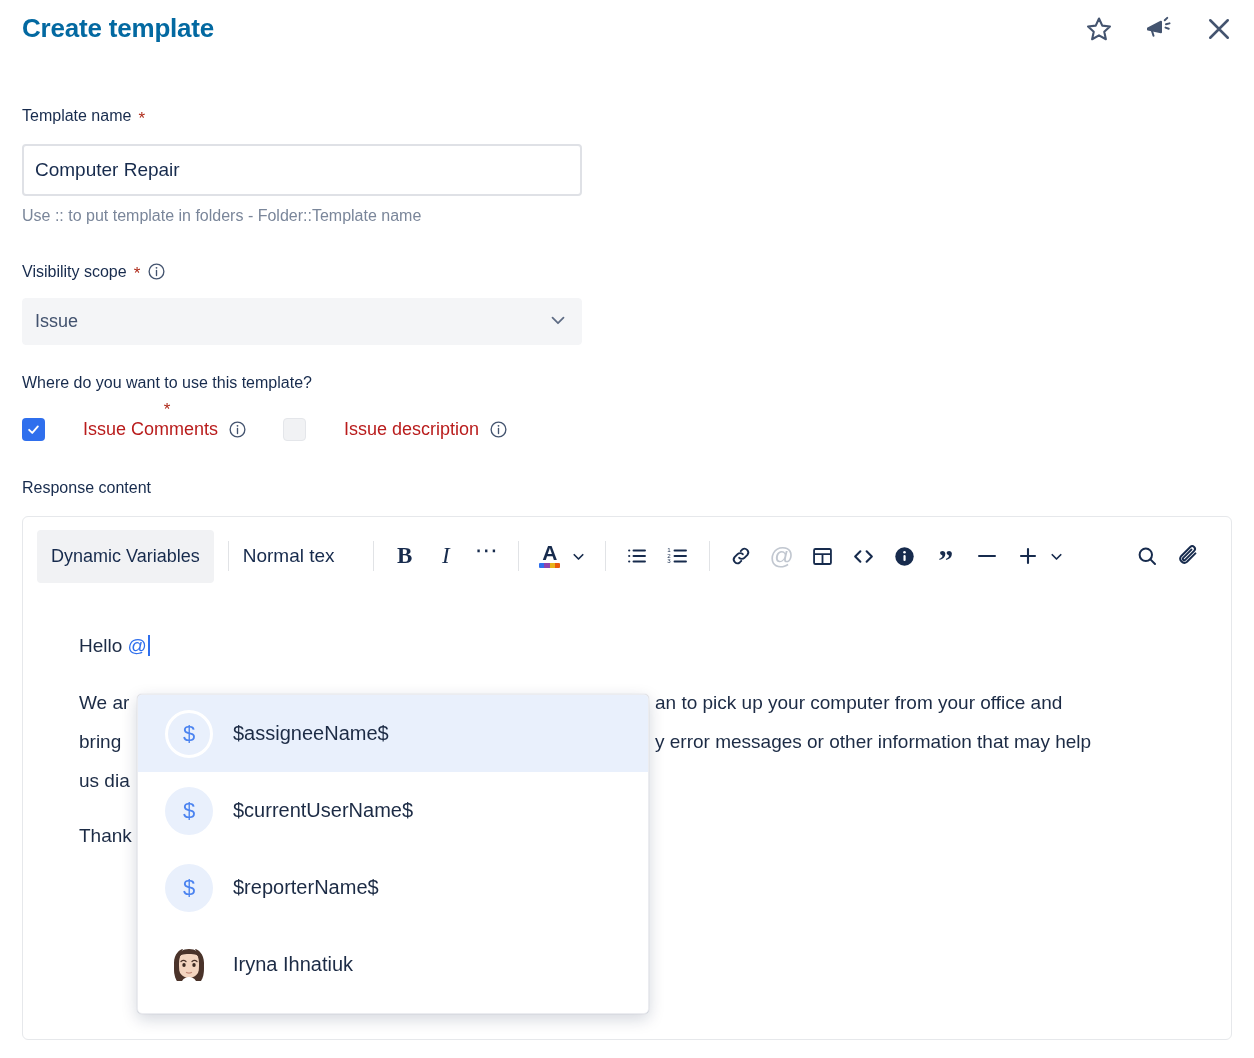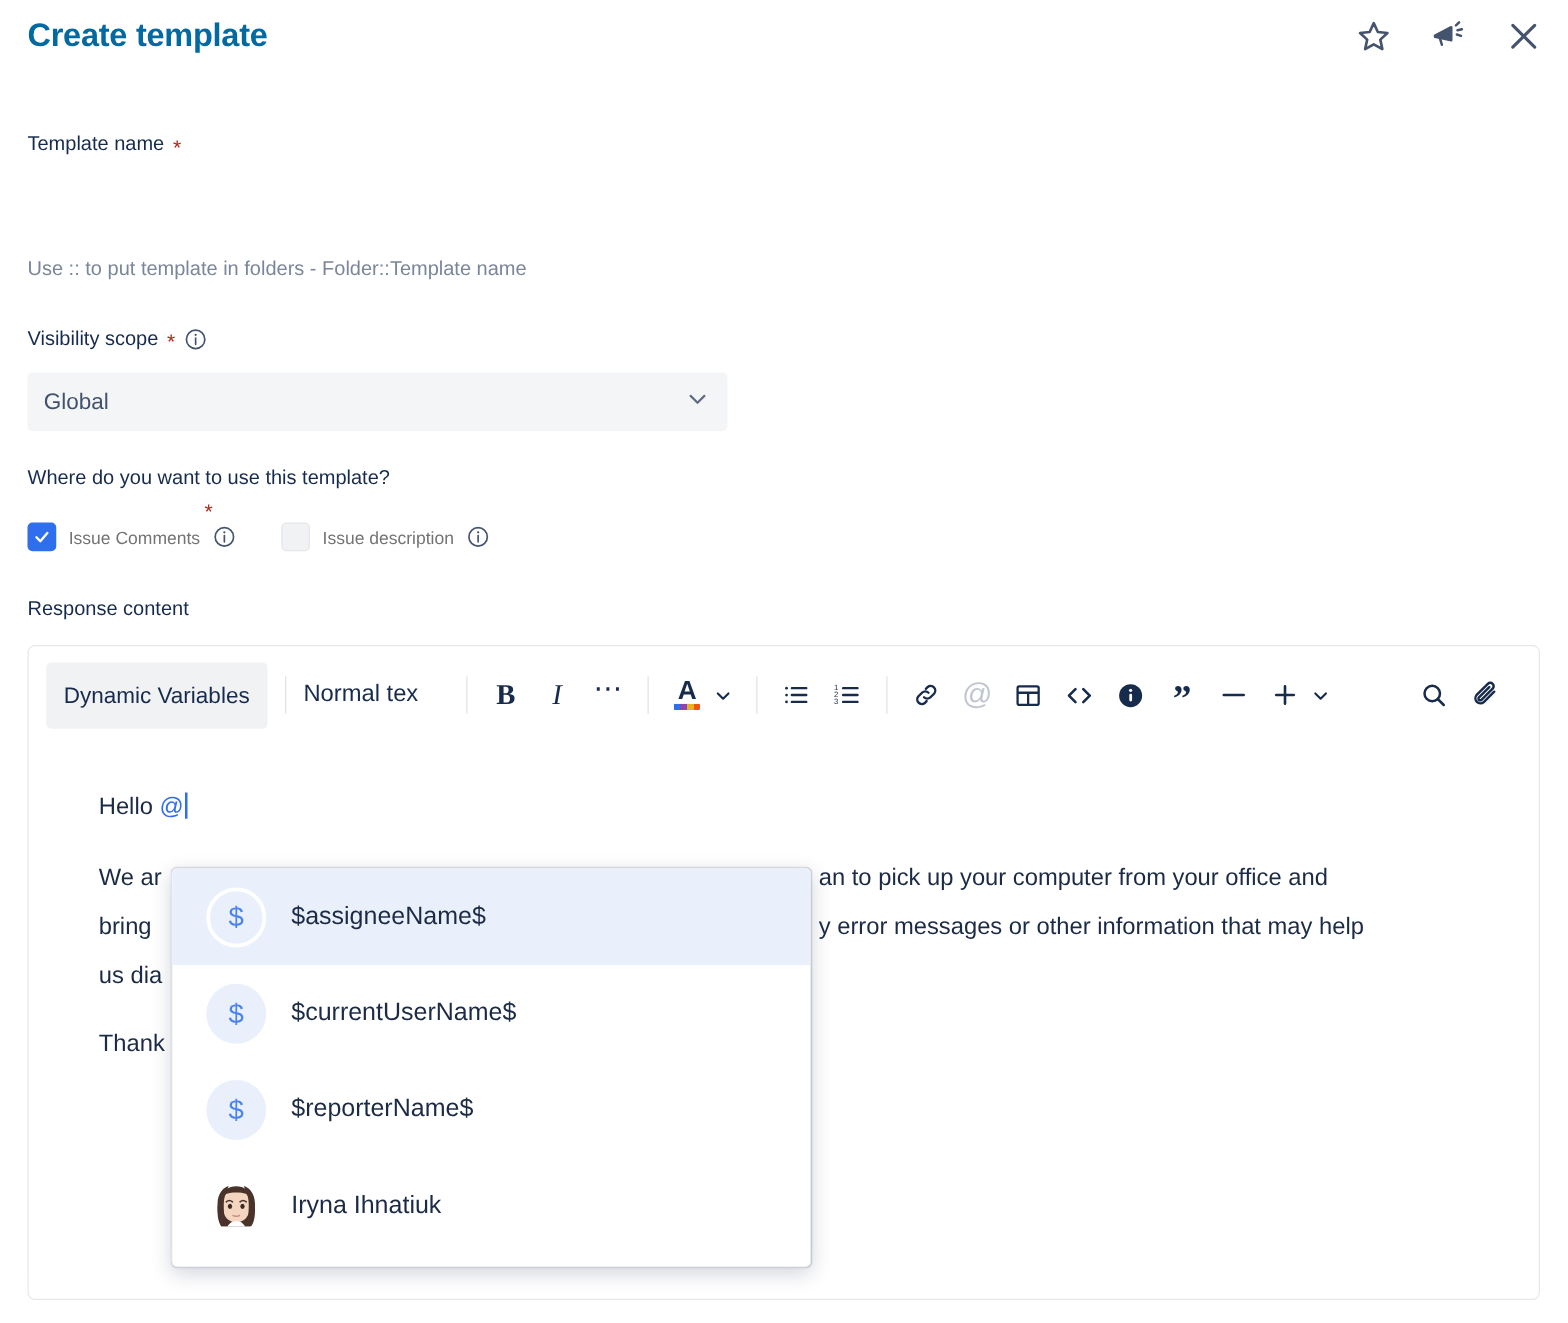--- a/index.html
+++ b/index.html
@@ -70,21 +70,21 @@
 
   .label-where { position: absolute; left: 22px; top: 374px; flex-direction: column; }
 
   .checks { position: absolute; left: 22px; top: 418px; display: flex; align-items: center; }
   .chk-group { display: flex; align-items: center; gap: 10px; }
   .chk-group + .chk-group { margin-left: 36px; }
   .cbox { width: 23px; height: 23px; border-radius: 4px; cursor: pointer;
           display:flex; align-items:center; justify-content:center; flex:none; }
   .cbox.on { background: #2f6fed; }
   .cbox.off { background: #f1f2f4; border: 1px solid #e4e6ea; }
-  .chk-label { font-size: 14px; color: #737373; }
+  .chk-label { font-size: 18px; color: #b91c1c; margin-left: 28px; }
 
   .label-resp { position: absolute; left: 22px; top: 479px; }
 
   
   .editor {
     position: absolute; left: 22px; top: 516px;
     width: 1210px; height: 524px;
     border: 1px solid #e6e8eb; border-radius: 6px;
     background: #fff;
     overflow: visible;
@@ -193,35 +193,36 @@
           </svg>
       </div>
 
     </div>
   </div>
 
   <div class="field-label label-tpl">
     <span>Template name</span>
     <span class="req">*</span>
   </div>
+  <input class="text-input" value="Computer Repair" style="">
   <div class="hint">Use :: to put template in folders - Folder::Template name</div>
 
   <div class="field-label label-vis">
     <span>Visibility scope</span>
     <span class="req">*</span>
     <span class="info-i">
       <svg width="19" height="19" viewBox="0 0 24 24" fill="none" stroke="#44546f" stroke-width="1.7">
         <circle cx="12" cy="12" r="9.3"></circle>
           <path d="M12 10.6 L12 17" stroke-linecap="round"></path>
         <circle cx="12" cy="7.4" r="1.15" fill="#44546f" stroke="none"></circle>
       </svg>
     </span>
   </div>
   <div class="select-box">
-    <span class="select-value">Global</span>
+    <span class="select-value">Issue</span>
     <span>
       <svg width="22" height="22" viewBox="0 0 24 24" fill="none" stroke="#5e6c84" stroke-width="1.9" stroke-linecap="round" stroke-linejoin="round">
           <path d="M6 9.5 L12 15.5 L18 9.5"></path>
         </svg>
     </span>
   </div>
 
   <div class="field-label label-where">
     <span>Where do you want to use this template?</span>
     <span class="req">*</span>

